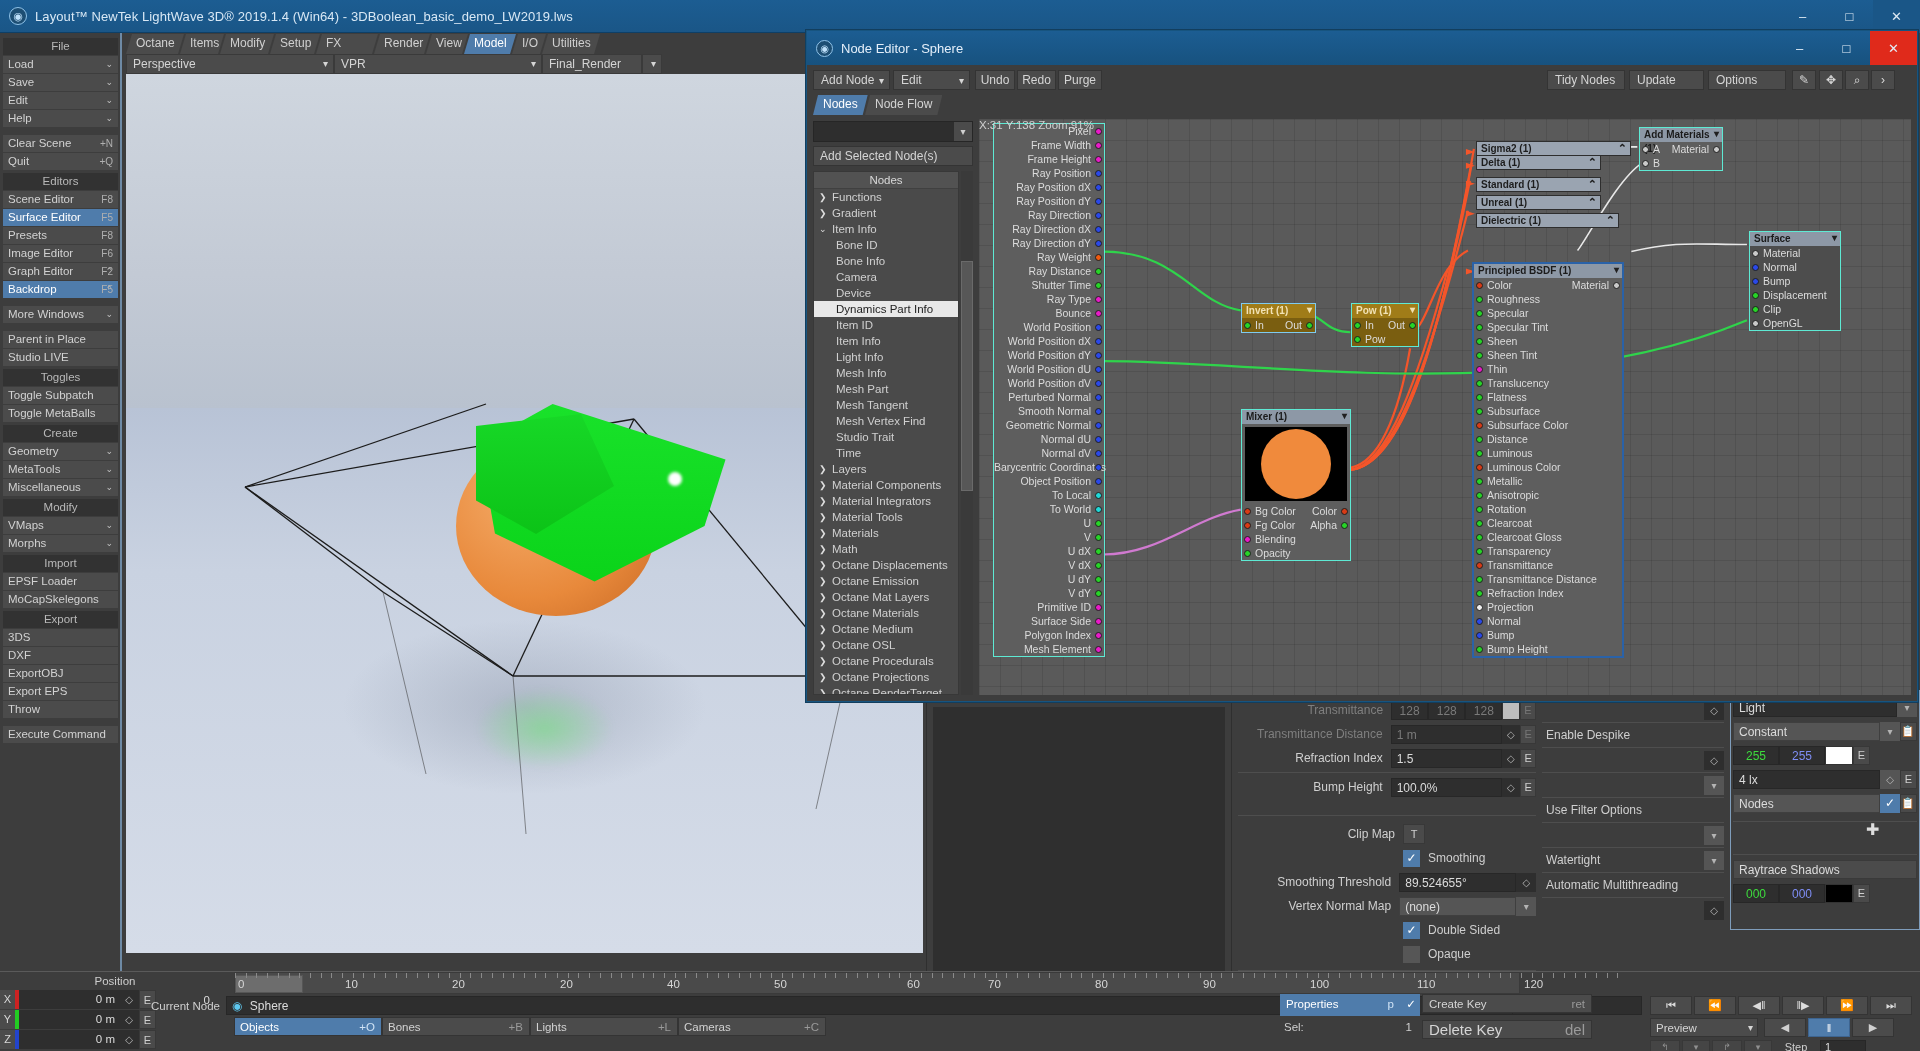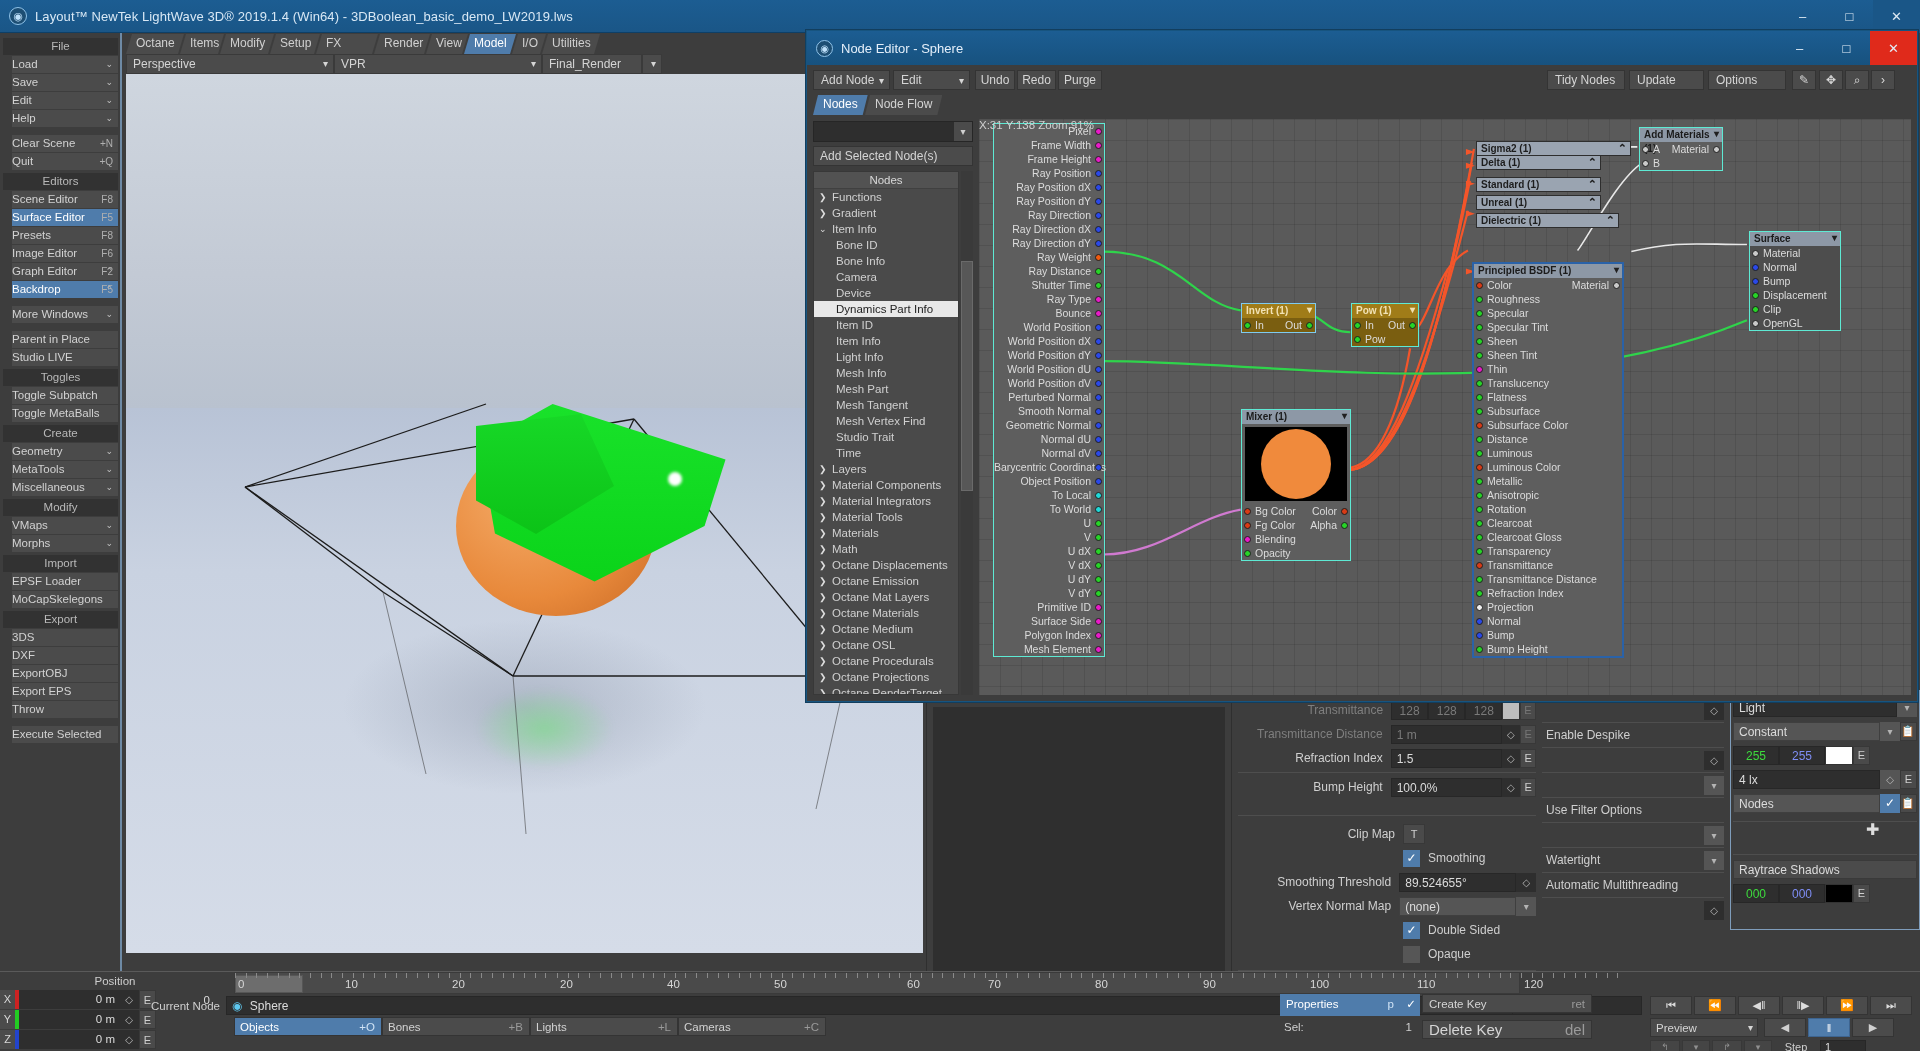--- a/index.html
+++ b/index.html
@@ -25,21 +25,21 @@
   .wbtn { width:47px;height:33px;display:flex;align-items:center;justify-content:center;
     color:#dfeaf3; font-size:13px; }
   .wbtn.close { background:#1a5687; }
 
   
   .sidebar { position:absolute; left:0; top:33px; width:122px; bottom:78px; background:#3d3d3d;
      border-right:2px solid #6e8aa5; padding-top:2px;}
   .sb-head { height:17px; background:#323232; color:#b9b9b9; font-size:11.5px;
      text-align:center; line-height:17px; margin:3px 2px 1px 3px; }
   .sb-item { height:17px; background:#4b4b4b; color:#d2d2d2; font-size:11.5px;
-     line-height:17px; margin:1px 2px 0 12px; position:relative; }
+     line-height:17px; padding-left:5px; margin:1px 2px 0 3px; position:relative; }
   .sb-item.sel { background:#4f7cab; color:#fff; }
   .sb-item .ar { position:absolute; right:5px; top:0; font-size:9px; color:#c4c4c4; }
   .sb-item .sc { position:absolute; right:5px; top:0; font-size:10px; color:#b0b0b0; }
   .sb-gap { height:7px; }
 
   
   .tabrow { position:absolute; left:126px; top:34px; width:1794px; height:20px; }
   .tab { position:absolute; top:0; height:20px; line-height:19px; font-size:12px;
      color:#d0d0d0; background:#4b4b4b; padding:0 10px;
      clip-path: polygon(6px 0, 100% 0, calc(100% - 6px) 100%, 0 100%); }
@@ -248,21 +248,21 @@
       <div class="sb-head">Import</div>
       <div class="sb-item"><span>EPSF Loader</span></div>
       <div class="sb-item"><span>MoCapSkelegons</span></div>
       <div class="sb-head">Export</div>
       <div class="sb-item"><span>3DS</span></div>
       <div class="sb-item"><span>DXF</span></div>
       <div class="sb-item"><span>ExportOBJ</span></div>
       <div class="sb-item"><span>Export EPS</span></div>
       <div class="sb-item"><span>Throw</span></div>
       <div class="sb-gap"></div>
-      <div class="sb-item"><span>Execute Selected</span></div>
+      <div class="sb-item"><span>Execute Command</span></div>
     </div>
 
   <div class="tabrow" id="tabrow">
       <div class="tab" style="left: 0px; width: 58px;"><span>Octane</span></div>
       <div class="tab" style="left: 54px; width: 44px;"><span>Items</span></div>
       <div class="tab" style="left: 94px; width: 54px;"><span>Modify</span></div>
       <div class="tab" style="left: 144px; width: 50px;"><span>Setup</span></div>
       <div class="tab" style="left: 190px; width: 62px;"><span>FX Tools</span></div>
       <div class="tab" style="left: 248px; width: 56px;"><span>Render</span></div>
       <div class="tab" style="left: 300px; width: 42px;"><span>View</span></div>

